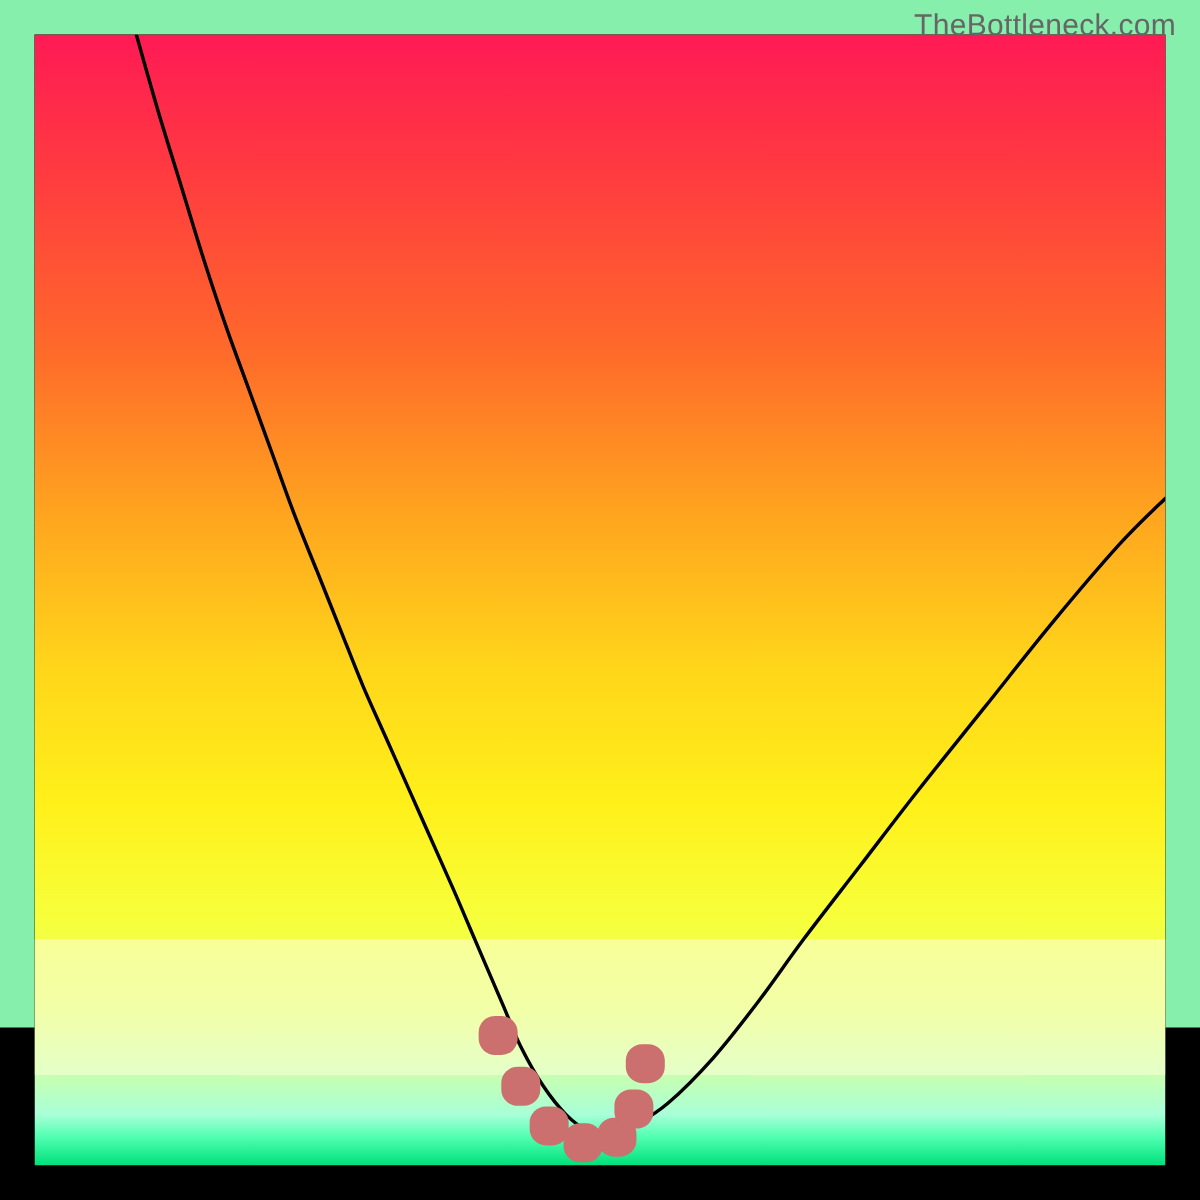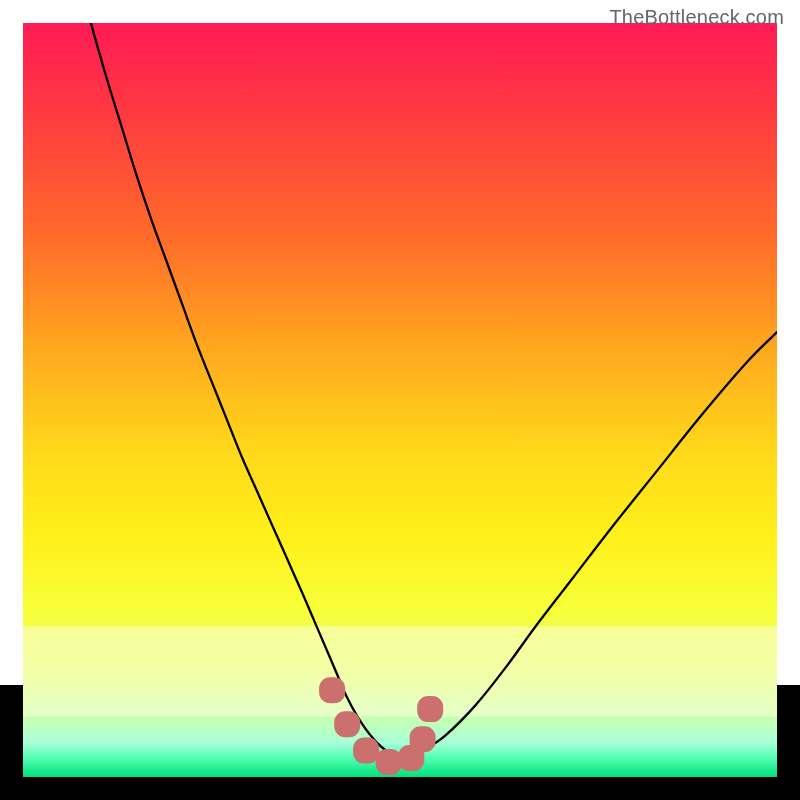--- a/index.html
+++ b/index.html
@@ -8,21 +8,21 @@
     width: 800px;
     height: 800px;
     background: #000;
     overflow: hidden;
     font-family: Arial, Helvetica, sans-serif;
   }
   .frame {
     position: absolute;
     left: 0; top: 0;
     width: 800px; height: 685px;
-    background: #ffffff;
+    background: #86efac;
   }
   .watermark {
     position: absolute;
     top: 6px;
     right: 16px;
     color: #666;
     font-size: 20px;
     font-weight: 500;
     letter-spacing: 0.2px;
     z-index: 20;

